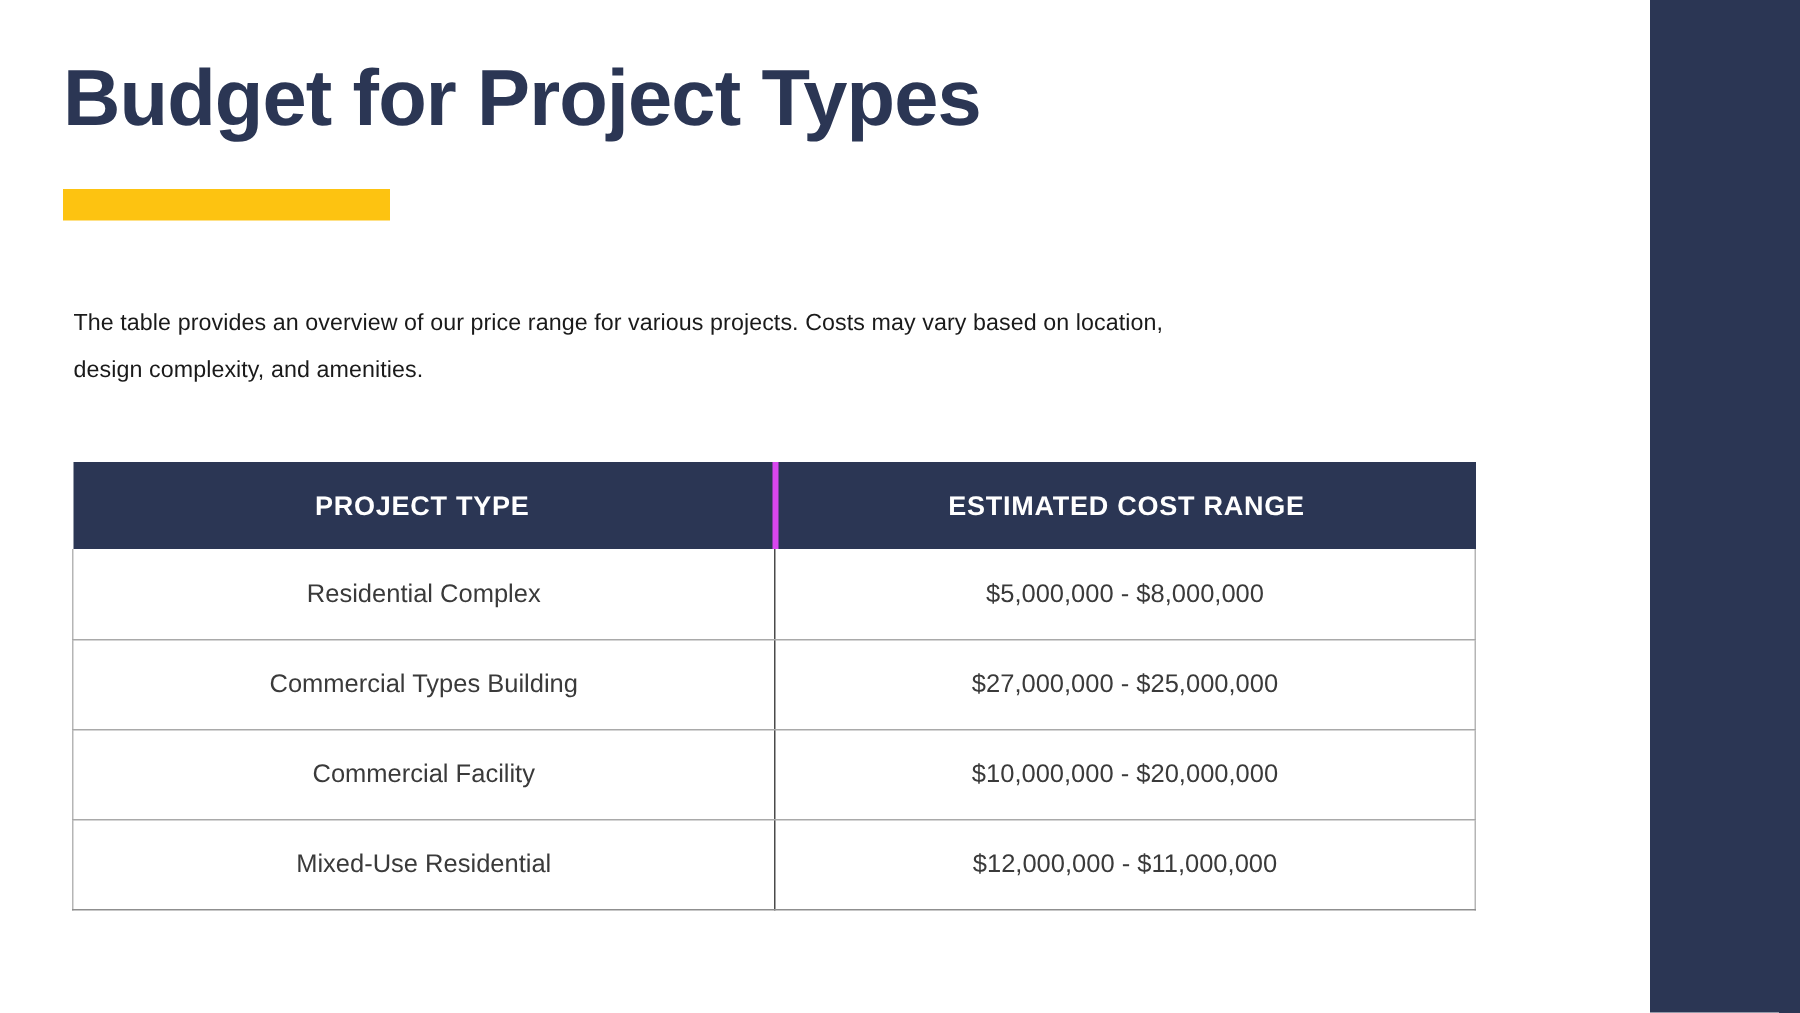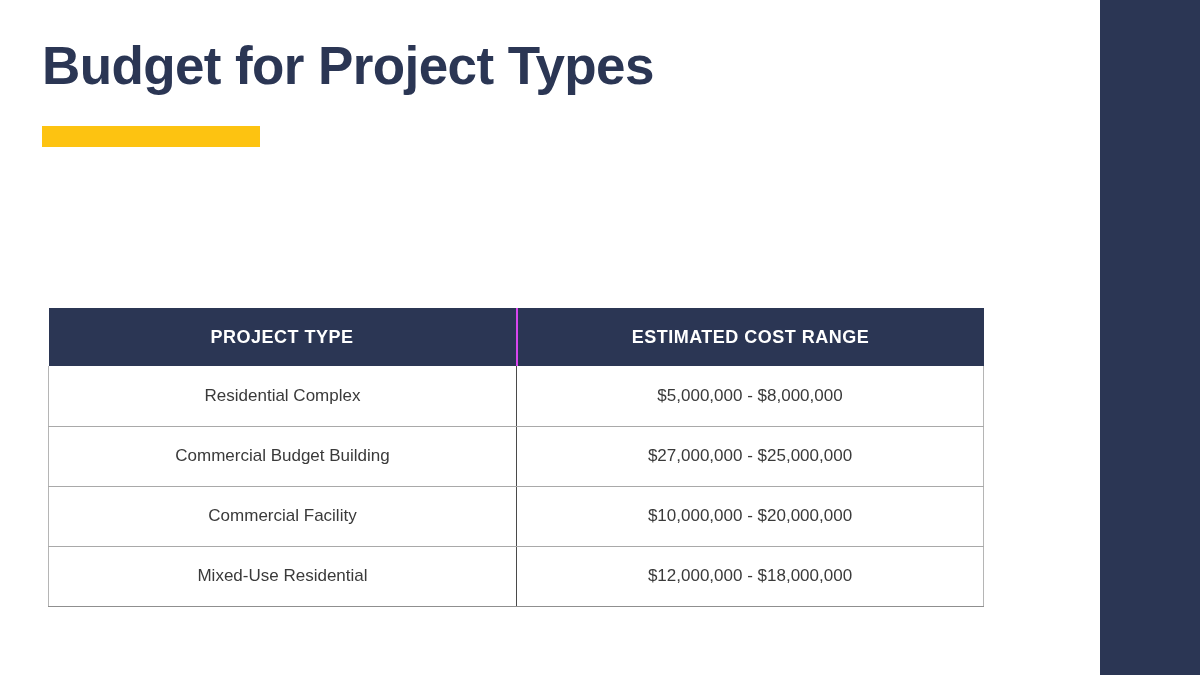--- a/index.html
+++ b/index.html
@@ -88,21 +88,21 @@
     font-weight: 700;
     letter-spacing: 0.5px;
     text-transform: uppercase;
     height: 58px;
     padding: 0 10px;
     text-align: center;
     vertical-align: middle;
     box-sizing: border-box;
   }
   .cost-table thead th.th-type {
-    border-right: 2px solid #d946ef;
+    border-right: 4px solid #d946ef;
   }
 
   .cost-table tbody td {
     height: 60px;
     padding: 0 12px;
     text-align: center;
     vertical-align: middle;
     font-size: 17px;
     font-weight: 400;
     color: #3a3a3a;
@@ -128,45 +128,46 @@
 <body>
 
 <div class="slide">
 
   <div class="side-band"></div>
 
   <h1 class="title">Budget for Project Types</h1>
 
   <div class="accent-bar"></div>
 
+  <p class="intro">The table provides an overview of our price range for various projects. Costs may vary based on location, design complexity, and amenities.</p>
 
   <table class="cost-table">
     <colgroup>
       <col class="col-type">
       <col class="col-range">
     </colgroup>
     <thead>
       <tr>
         <th class="th-type">PROJECT TYPE</th>
         <th class="th-range">ESTIMATED COST RANGE</th>
       </tr>
     </thead>
     <tbody>
       <tr>
         <td class="cell-type">Residential Complex</td>
         <td class="cell-range">$5,000,000 - $8,000,000</td>
       </tr>
       <tr>
-        <td class="cell-type">Commercial Budget Building</td>
+        <td class="cell-type">Commercial Types Building</td>
         <td class="cell-range">$27,000,000 - $25,000,000</td>
       </tr>
       <tr>
         <td class="cell-type">Commercial Facility</td>
         <td class="cell-range">$10,000,000 - $20,000,000</td>
       </tr>
       <tr>
         <td class="cell-type">Mixed-Use Residential</td>
-        <td class="cell-range">$12,000,000 - $18,000,000</td>
+        <td class="cell-range">$12,000,000 - $11,000,000</td>
       </tr>
     </tbody>
   </table>
 
 </div>
 
 </body></html>

